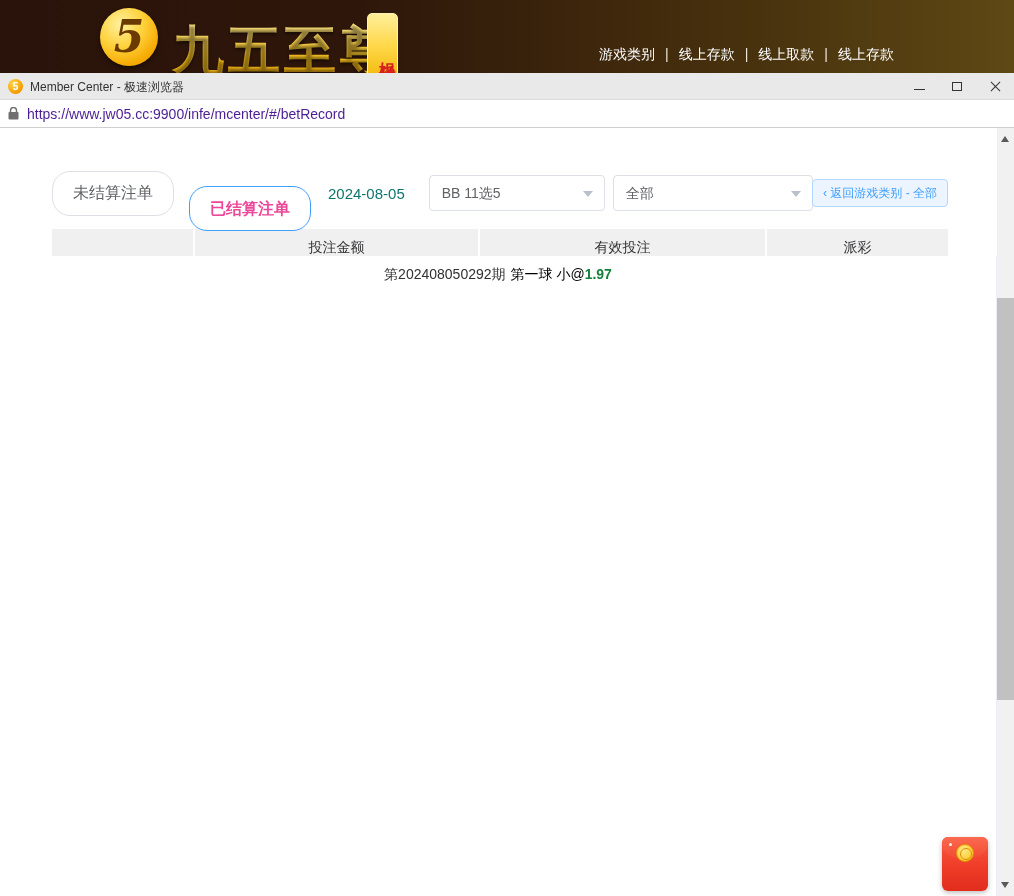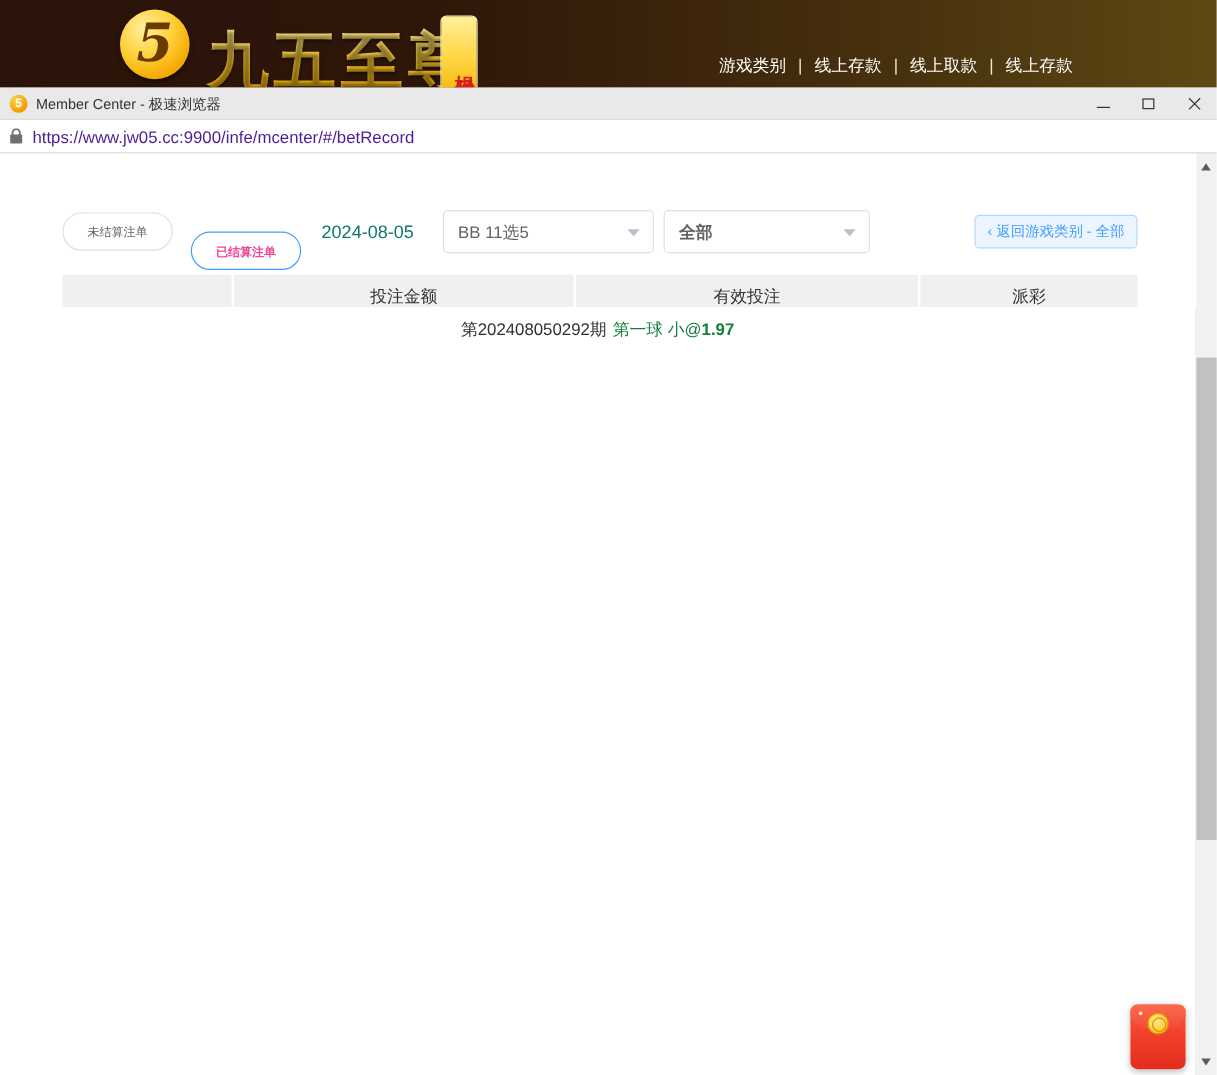--- a/index.html
+++ b/index.html
@@ -49,28 +49,28 @@
 
   
   .content { position:absolute; left:0; top:128px; width:997px; height:768px; background:#fff; overflow:hidden; }
   .inner { margin-left:52px; width:896px; padding-top:30px; }
 
   .section-head { position:relative; height:22px; }
   .section-title { font-size:16px; font-weight:bold; color:#303133; }
   .collapse-chevron { position:absolute; right:-18px; top:0; width:24px; height:20px; cursor:pointer; }
 
   .filters { margin-top:17px; height:36px; position:relative; display:flex; align-items:center; }
-  .pill { height:32px; padding:0 20px; border-radius:18px; background:#fff; border:1px solid #dcdfe6;
-          color:#606266; font-size:10px; line-height:34px; cursor:pointer; white-space:nowrap; }
+  .pill { height:45px; padding:0 20px; border-radius:18px; background:#fff; border:1px solid #dcdfe6;
+          color:#606266; font-size:16px; line-height:34px; cursor:pointer; white-space:nowrap; }
   .pill.active { border-color:#409eff; color:#ec4899; font-weight:bold; margin-left:15px;margin-top:31px; }
   .date-text { margin-left:17px; font-size:15px; color:#0f766e; cursor:pointer; }
   .select { position:relative; height:36px; border:1px solid #dcdfe6; border-radius:4px; background:#fff;
           color:#606266; font-size:14px; line-height:34px; padding:0 30px 0 12px; cursor:pointer; }
   .select.game { width:176px; margin-left:24px; }
-  .select.scope { width:172px; margin-left:8px;font-weight:bold; }
+  .select.scope { width:200px; margin-left:8px; }
   .select .caret { position:absolute; right:11px; top:15px; width:0; height:0;
           border-left:5px solid transparent; border-right:5px solid transparent; border-top:6px solid #b9c0cc; }
   .back-btn { position:absolute; right:0; top:4px; height:28px; line-height:26px; padding:0 10px;
           background:#ecf5ff; border:1px solid #b3d8ff; border-radius:4px; color:#409eff; font-size:12px; cursor:pointer; }
 
   
   .summary { margin-top:18px; display:grid; grid-template-columns:141px 283px 285px 1fr;
              column-gap:2px; row-gap:2px; }
   .summary .h { background:#f0f0f0; height:36px; line-height:36px; text-align:center; font-size:14px; color:#303133; }
   .summary .c { background:#fff; height:33px; line-height:32px; text-align:center; font-size:15px; color:#303133;
@@ -84,21 +84,21 @@
             line-height:36px; text-align:center; white-space:nowrap; overflow:hidden; }
   .t-row { display:grid; grid-template-columns:172px 126px 70px 34px 290px 68px 68px 1fr;
             column-gap:2px; height:38px; border-bottom:1px solid #ebeef5; }
   .t-row .td { font-size:14px; line-height:37px; text-align:center; white-space:nowrap; overflow:hidden;
             border-right:1px solid #ebeef5; }
   .t-row .td:last-child { border-right:none; }
   .td.time { color:#303133; }
   .td.bid, .td.amt { color:#5a6573; }
   .td.cat, .td.play { color:#303133; }
   .td.content { color:#303133; }
-  .content .pick { color:#15803d; margin-left:5px; }
+  .content .pick { color:#000000; margin-left:5px; }
   .content .odds { color:#15803d; font-weight:bold; }
   .td.amt.negative { color:#f56c6c; }
 
   
   .scrollbar { position:absolute; right:0; top:128px; width:17px; height:768px; background:#f1f1f1; }
   .sb-arrow { position:absolute; left:4px; width:0; height:0; border-left:4.5px solid transparent;
               border-right:4.5px solid transparent; cursor:pointer; }
   .sb-up { top:8px; border-bottom:6px solid #5a5a5a; }
   .sb-down { bottom:8px; border-top:6px solid #5a5a5a; }
   .sb-thumb { position:absolute; left:0; top:170px; width:17px; height:402px; background:#c1c1c1; cursor:pointer; }

